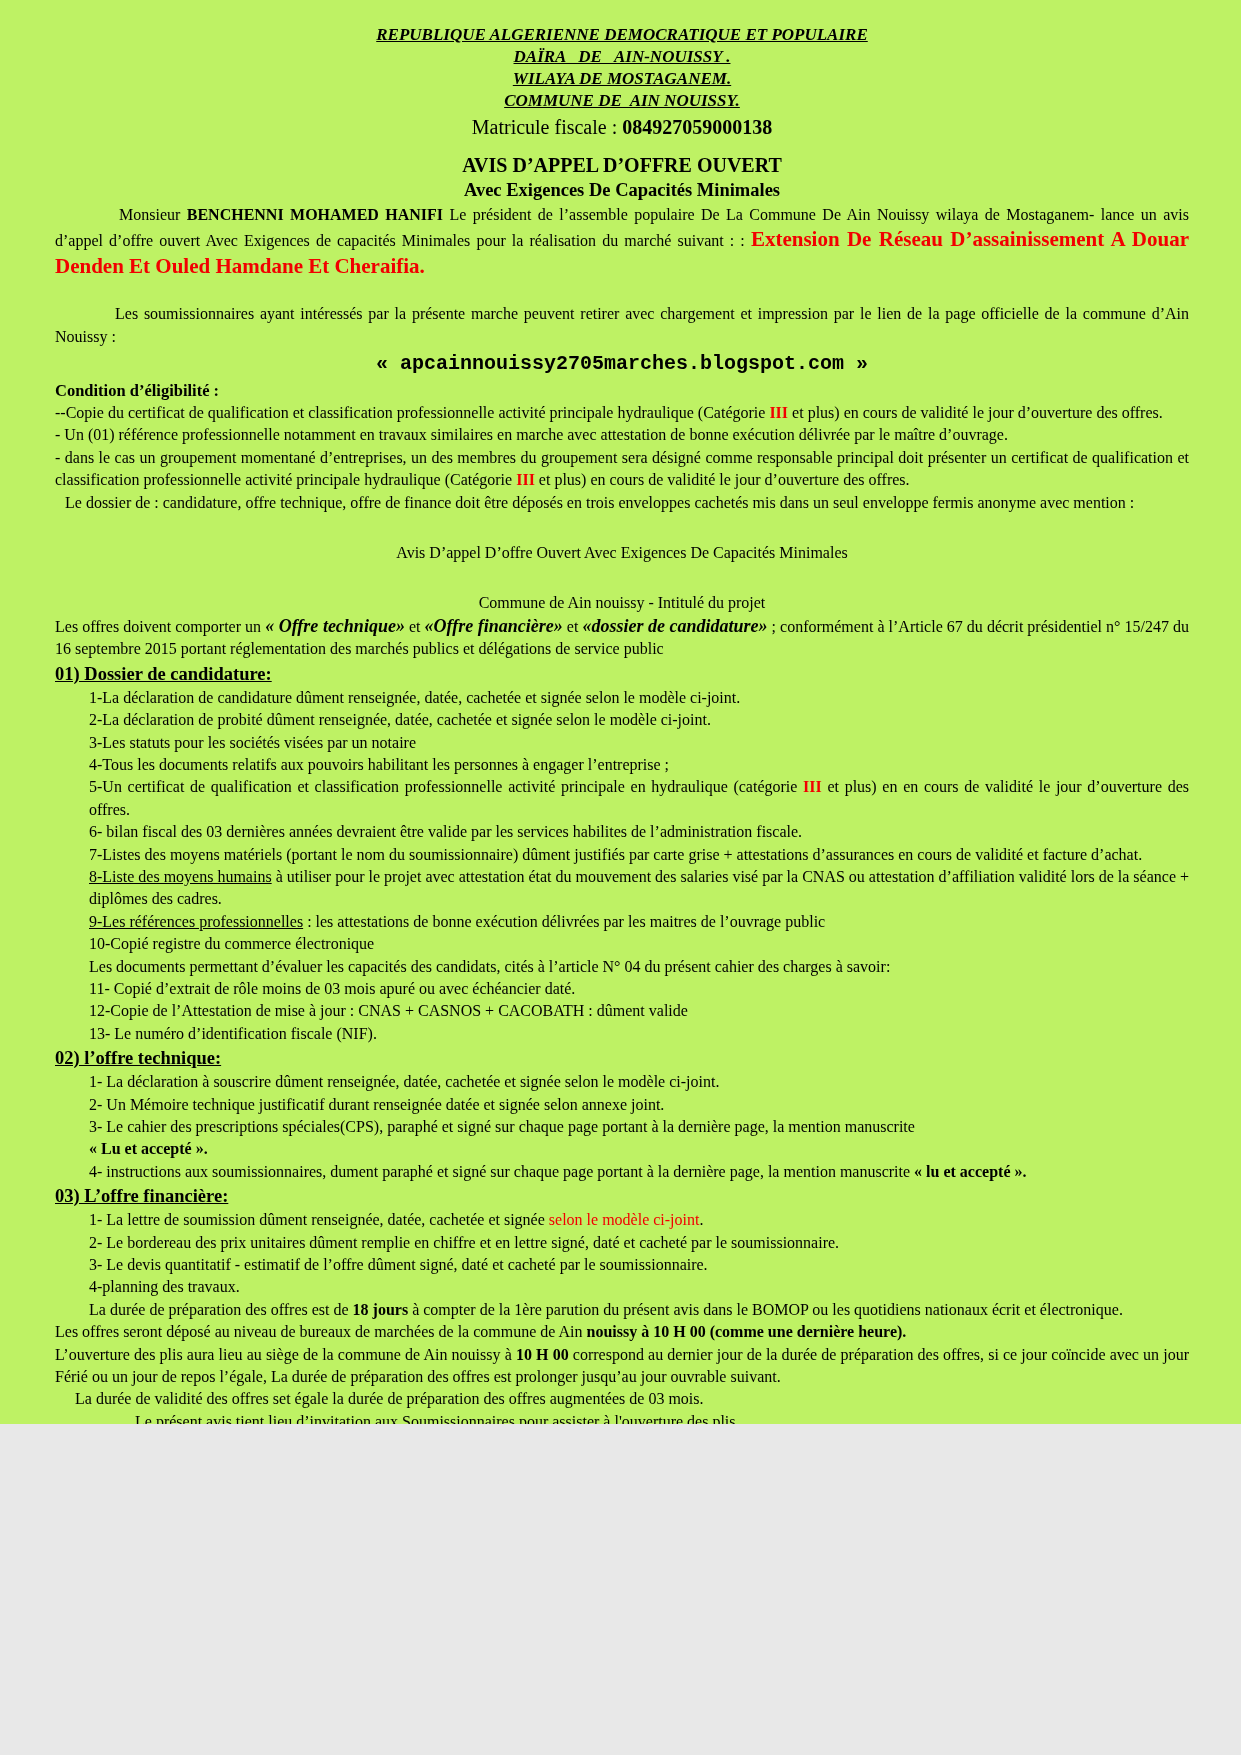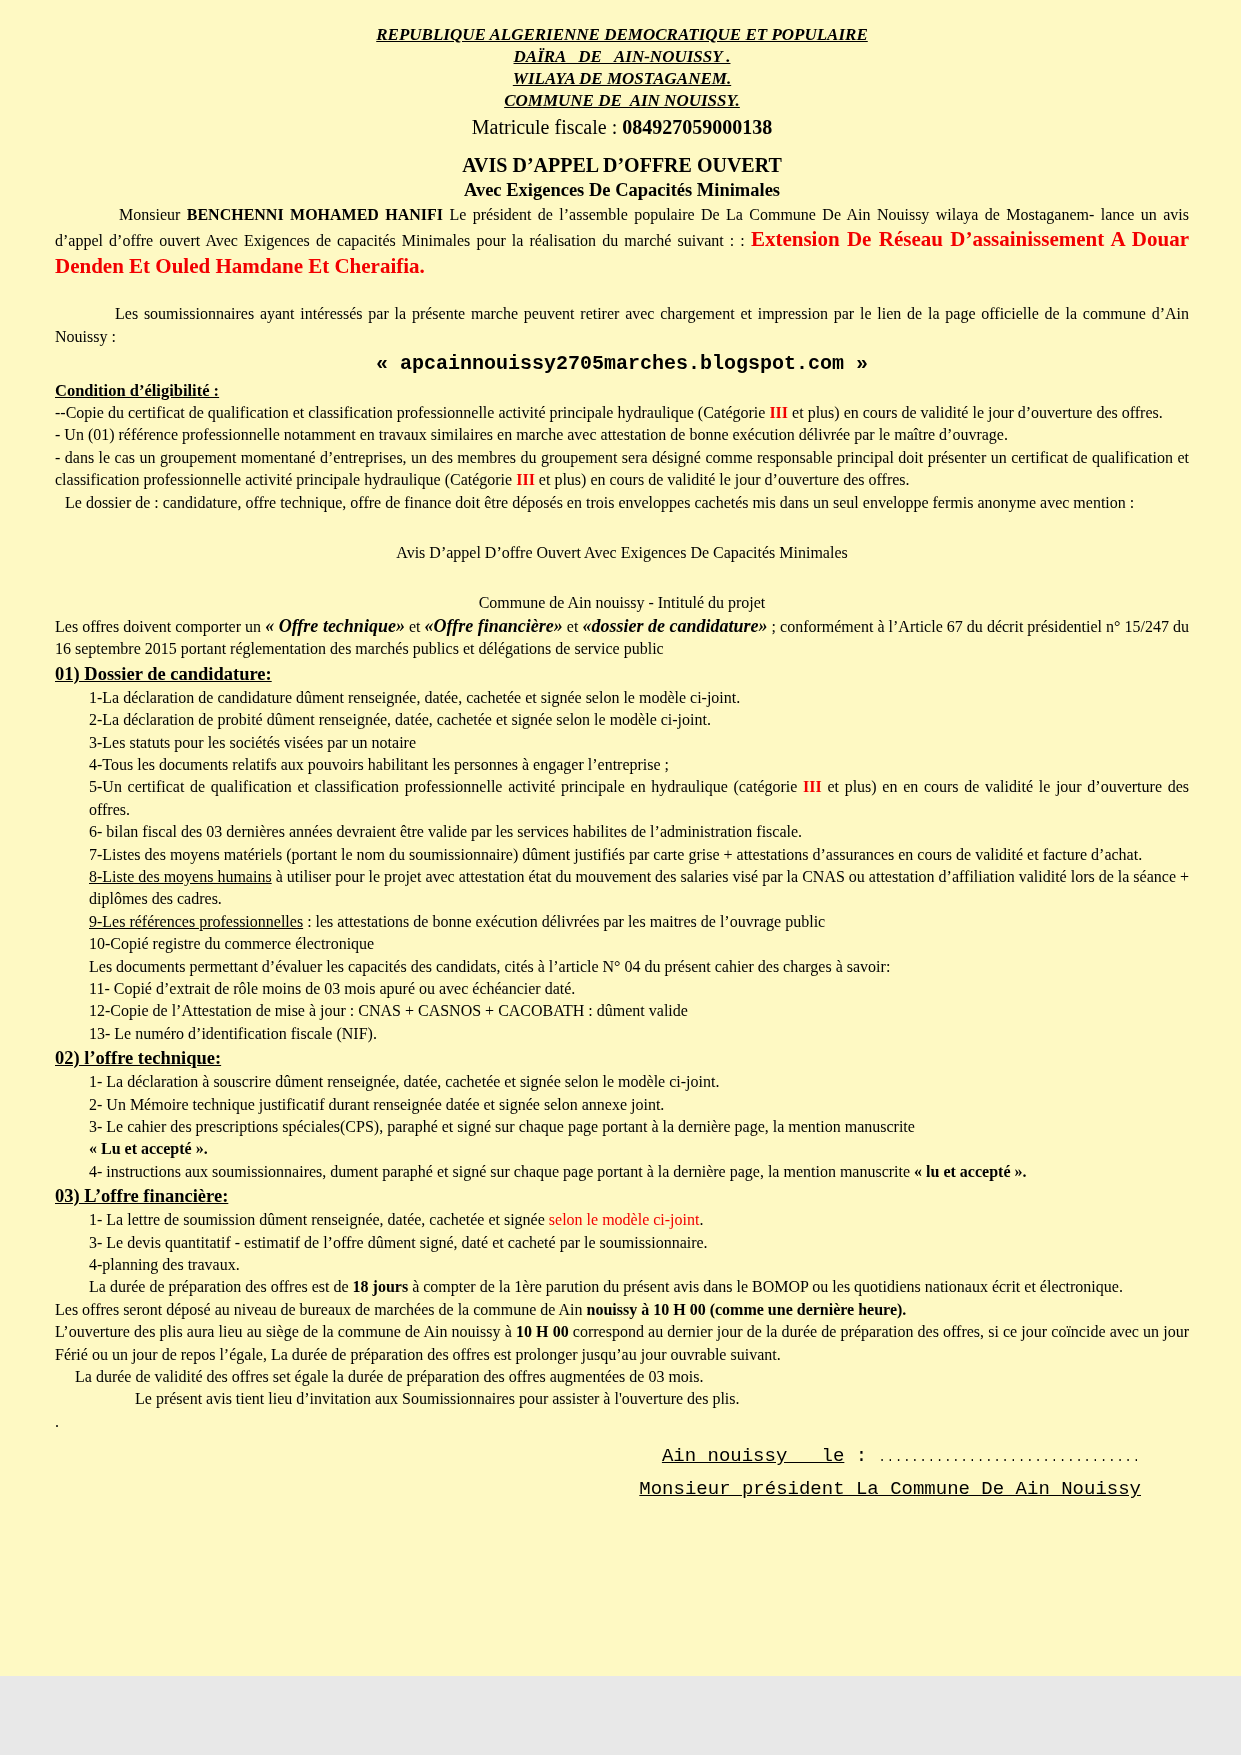--- a/index.html
+++ b/index.html
@@ -1,16 +1,16 @@
 <!DOCTYPE html>
 <html><head>
 <meta charset="utf-8">
 <style>
   html,body{margin:0;padding:0;background:#e8e8e8;}
-  .page{position:relative;width:1241px;height:1676px;margin:0 auto;background:#fef9c3;
+  .page{position:relative;width:1241px;height:1424px;margin:0 auto;background:#bef264;
         font-family:"Liberation Serif",serif;color:#000;overflow:hidden;}
   .content{padding:24px 52px 0 55px;}
 
   .hdr{ text-align:center;font-weight:bold;font-style:italic;font-size:17px;line-height:22px;}
   .hdr .ul{text-decoration:underline;white-space:pre;}
 
   .matricule{text-align:center;font-size:20px;line-height:26px;margin-top:2px;}
   .matricule .val{font-weight:bold;}
   .title1{text-align:center;font-weight:bold;font-size:20px;line-height:26px;margin-top:12px;}
   .title2{text-align:center;font-weight:bold;font-size:18.5px;line-height:24px;}
@@ -18,21 +18,21 @@
   .body-p{font-size:16px;line-height:22.4px;text-align:justify;}
   .intro{text-indent:64px;margin-top:2px;}
   .b{font-weight:bold;}
   .proj{color:#f20000;font-weight:bold;font-size:21px;line-height:26px;}
 
   .spacer{height:24px;}
   .retrait{text-indent:60px;}
   .bloglink{text-align:center;font-weight:bold;font-size:20px;line-height:31px;font-family:Liberation Mono, monospace;}
 
   .cond-head{font-weight:bold;font-size:16.5px;line-height:23px;}
-  .cond-head .ul{text-decoration:underline;}
+  .cond-head .ul{}
   .cat{color:#f20000;font-weight:bold;}
   .red{color:#f20000;}
   .mention{font-size:16px;line-height:22.4px;text-align:center;margin-top:28px;}
 
   .offers .seg{font-weight:bold;font-style:italic;font-size:18px;}
 
   .sec-head{font-weight:bold;font-size:18.5px;line-height:25px;margin-top:1px;}
   .sec-head .ul{text-decoration:underline;}
 
   .item{padding-left:34px;font-size:16px;line-height:22.4px;text-align:justify;}
@@ -107,20 +107,21 @@
 
     <div class="sec-head"><span class="ul">02) l’offre technique:</span></div>
     <div class="item">1- La déclaration à souscrire dûment renseignée, datée, cachetée et signée selon le modèle ci-joint.</div>
     <div class="item">2- Un Mémoire technique justificatif durant renseignée datée et signée selon annexe joint.</div>
     <div class="item">3- Le cahier des prescriptions spéciales(CPS), paraphé et signé sur chaque page portant à la dernière page, la mention manuscrite</div>
     <div class="item b">« Lu et accepté ».</div>
     <div class="item"><span>4- instructions aux soumissionnaires, dument paraphé et signé sur chaque page portant à la dernière page, la mention manuscrite </span><span class="b">« lu et accepté ».</span></div>
 
     <div class="sec-head"><span class="ul">03) L’offre financière:</span></div>
     <div class="item"><span>1- La lettre de soumission dûment renseignée, datée, cachetée et signée </span><span class="red">selon le modèle ci-joint</span><span>.</span></div>
+    <div class="item">2- Le bordereau des prix unitaires dûment remplie en chiffre et en lettre signé, daté et cacheté par le soumissionnaire.</div>
     <div class="item">3- Le devis quantitatif - estimatif de l’offre dûment signé, daté et cacheté par le soumissionnaire.</div>
     <div class="item">4-planning des travaux.</div>
     <div class="item"><span>La durée de préparation des offres est de </span><span class="b">18 jours</span><span> à compter de la 1ère parution du présent avis dans le BOMOP ou les quotidiens nationaux écrit et électronique.</span></div>
 
     <div class="flush"><span>Les offres seront déposé au niveau de bureaux de marchées de la commune de Ain </span><span class="b">nouissy à 10 H 00 (comme une dernière heure).</span></div>
     <div class="flush"><span>L’ouverture des plis aura lieu au siège de la commune de Ain nouissy à </span><span class="b">10 H 00</span><span> correspond au dernier jour de la durée de préparation des offres, si ce jour coïncide avec un jour Férié ou un jour de repos l’égale, La durée de préparation des offres est prolonger jusqu’au jour ouvrable suivant.</span></div>
     <div class="flush ind20">La durée de validité des offres set égale la durée de préparation des offres augmentées de 03 mois.</div>
     <div class="flush ind80">Le présent avis tient lieu d’invitation aux Soumissionnaires pour assister à l'ouverture des plis.</div>
     <div class="dotline">.</div>
 

